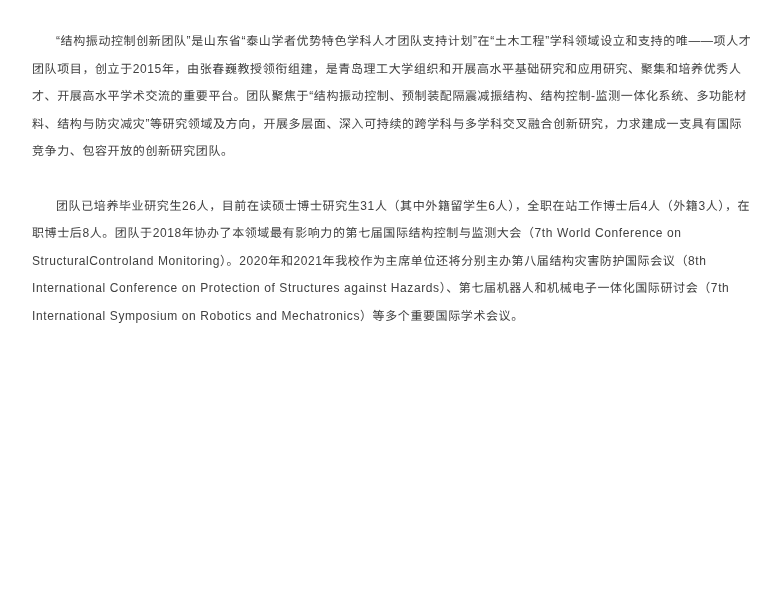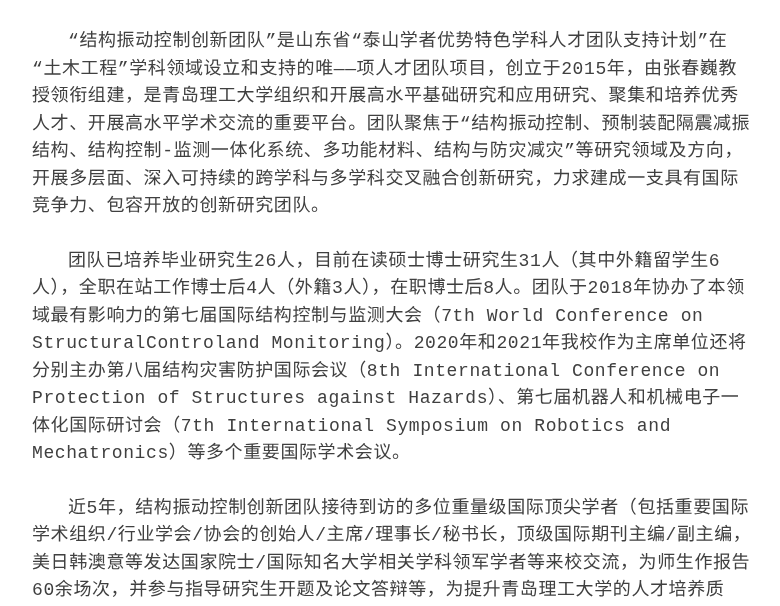--- a/index.html
+++ b/index.html
@@ -13,30 +13,28 @@
     overflow: hidden;
     font-family: "Liberation Sans", "DejaVu Sans", sans-serif;
   }
   .doc {
     box-sizing: border-box;
     width: 780px;
     padding: 28px 26px 0 32px;
   }
   .doc p {
     margin: 0 0 27px 0;
-    font-size: 18px;
+    font-size: 12px;
     line-height: 27.5px;
     letter-spacing: 0.6px;
     color: #404040;
     text-indent: 2em;
     text-align: left;
     word-break: break-word;
-    font-family: Liberation Mono, monospace;
   }
 </style>
 </head>
 <body>
 
 <main class="doc">
   <p>“结构振动控制创新团队”是山东省“泰山学者优势特色学科人才团队支持计划”在“土木工程”学科领域设立和支持的唯——项人才团队项目，创立于2015年，由张春巍教授领衔组建，是青岛理工大学组织和开展高水平基础研究和应用研究、聚集和培养优秀人才、开展高水平学术交流的重要平台。团队聚焦于“结构振动控制、预制装配隔震减振结构、结构控制-监测一体化系统、多功能材料、结构与防灾减灾”等研究领域及方向，开展多层面、深入可持续的跨学科与多学科交叉融合创新研究，力求建成一支具有国际竞争力、包容开放的创新研究团队。</p>
   <p>团队已培养毕业研究生26人，目前在读硕士博士研究生31人（其中外籍留学生6人），全职在站工作博士后4人（外籍3人），在职博士后8人。团队于2018年协办了本领域最有影响力的第七届国际结构控制与监测大会（7th World Conference on StructuralControland Monitoring）。2020年和2021年我校作为主席单位还将分别主办第八届结构灾害防护国际会议（8th International Conference on Protection of Structures against Hazards）、第七届机器人和机械电子一体化国际研讨会（7th International Symposium on Robotics and Mechatronics）等多个重要国际学术会议。</p>
-  <p>近5年，结构振动控制创新团队接待到访的多位重量级国际顶尖学者（包括重要国际学术组织/行业学会/协会的创始人/主席/理事长/秘书长，顶级国际期刊主编/副主编，美日韩澳意等发达国家院士/国际知名大学相关学科领军学者等来校交流，为师生作报告60余场次，并参与指导研究生开题及论文答辩等，为提升青岛理工大学的人才培养质量、扩大国际影响力、夯实及提升学科内涵做出了实质性贡献。</p>
 </main>
 
 </body></html>

